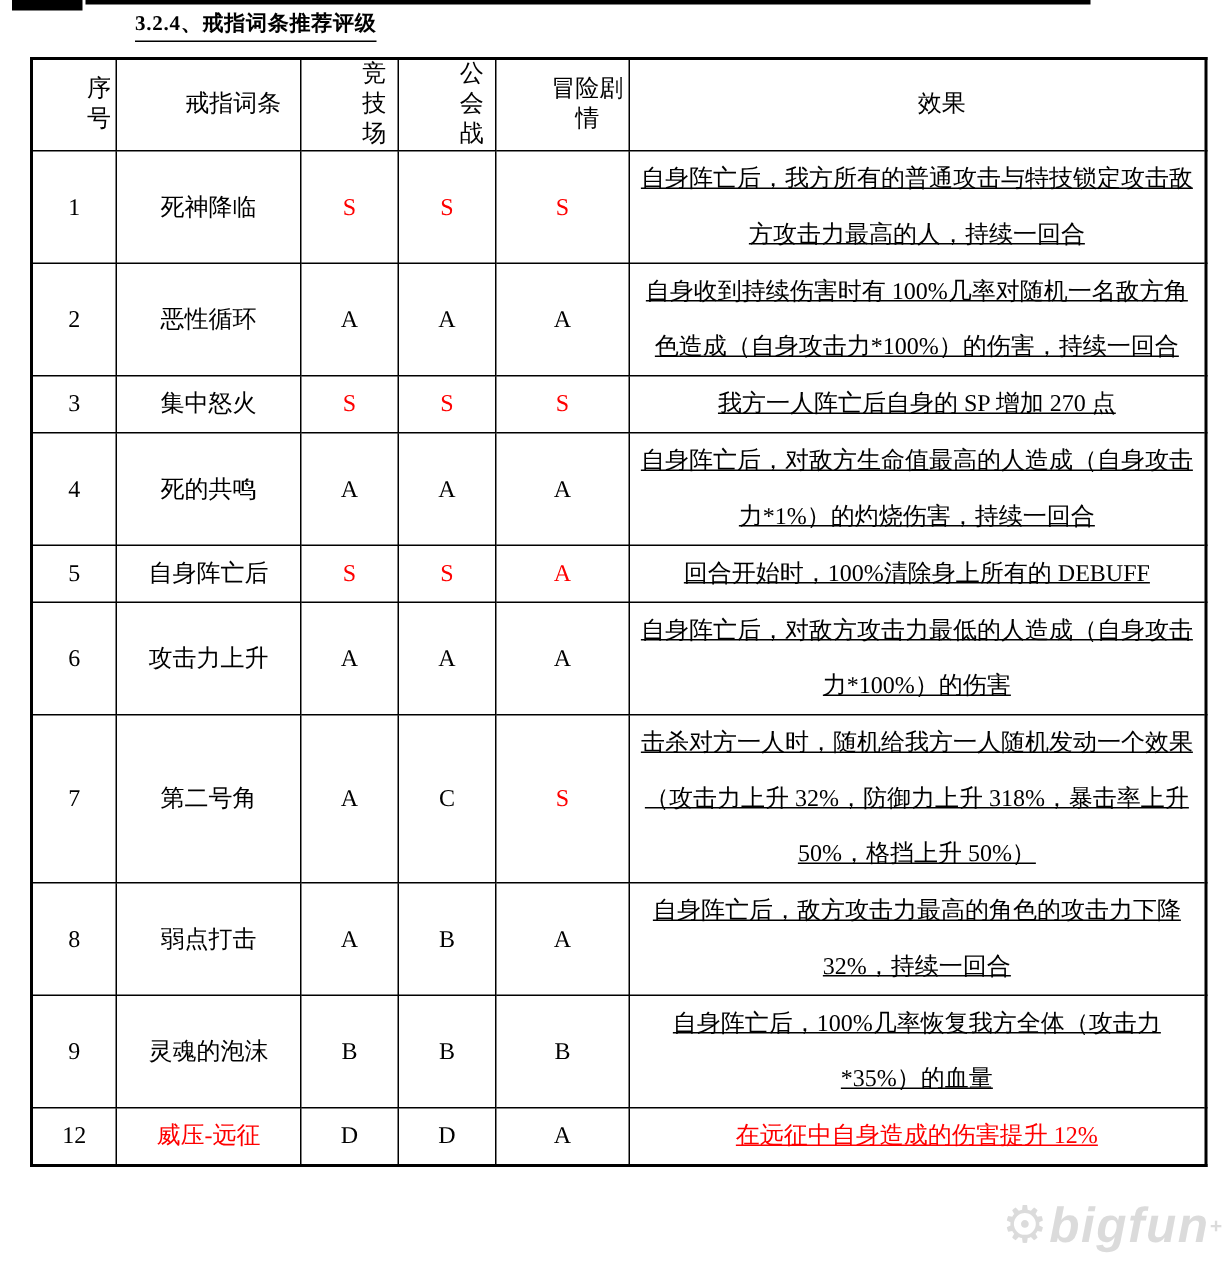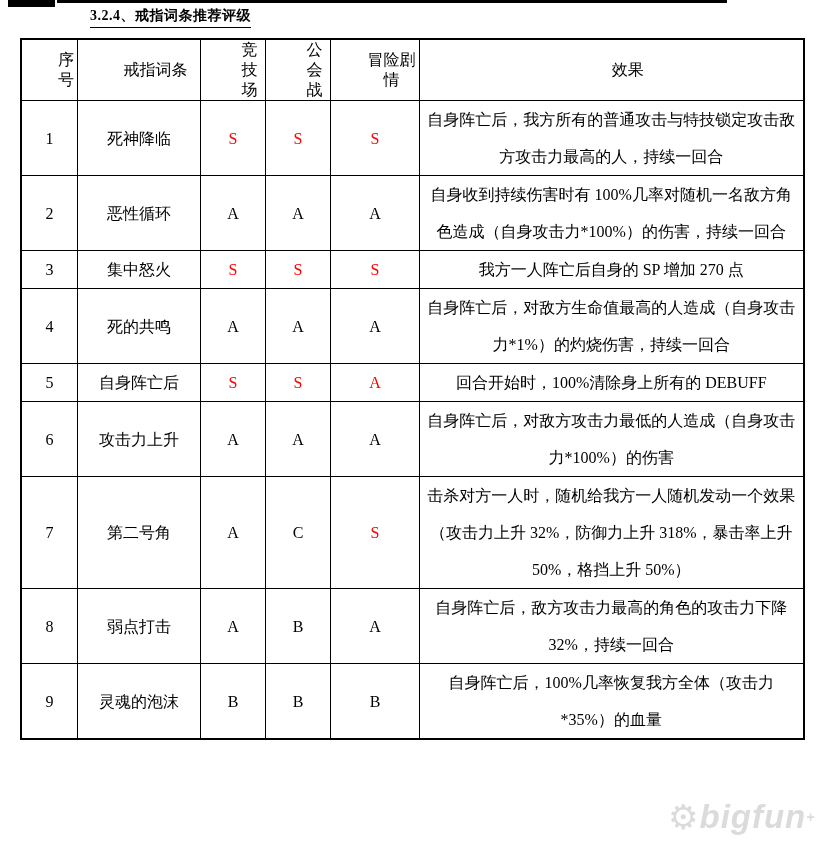--- a/index.html
+++ b/index.html
@@ -27,21 +27,21 @@
     border:2px solid #000;
   }
   table.ratings th, table.ratings td{
     border:1px solid #000;
     text-align:center;vertical-align:middle;
     padding:0 3px;
     font-size:16px;font-weight:normal;
     line-height:37px;
   }
   table.ratings th{height:34px;line-height:20px;padding-left:36px;}
-  td.effect{line-height:38px;font-size:15.5px;}
+  td.effect{line-height:38px;font-size:15.5px;text-decoration:underline;}
   td.rating{font-size:17px;}
   td.rownum{font-size:16px;}
   .red{color:#fe0000;}
 
   .watermark{
     position:absolute;left:668px;top:798px;
     display:flex;align-items:center;
     color:rgba(190,190,190,0.55);
     font-family:"Liberation Sans","DejaVu Sans",sans-serif;
     font-weight:bold;font-style:italic;
@@ -144,20 +144,28 @@
         <td class="effect">自身阵亡后，敌方攻击力最高的角色的攻击力下降 32%，持续一回合</td>
       </tr>
       <tr>
         <td class="rownum">9</td>
         <td class="entry">灵魂的泡沫</td>
         <td class="rating">B</td>
         <td class="rating">B</td>
         <td class="rating">B</td>
         <td class="effect">自身阵亡后，100%几率恢复我方全体（攻击力*35%）的血量</td>
       </tr>
+      <tr>
+        <td class="rownum">12</td>
+        <td class="entry red">威压-远征</td>
+        <td class="rating">D</td>
+        <td class="rating">D</td>
+        <td class="rating">A</td>
+        <td class="effect red">在远征中自身造成的伤害提升 12%</td>
+      </tr>
     </tbody>
 </table>
 
 <div class="watermark">
   <span class="wm-icon">⚙</span>
     <span class="wm-text">bigfun</span>
     <span class="wm-sup">+</span>
 </div>
 
 </body></html>

